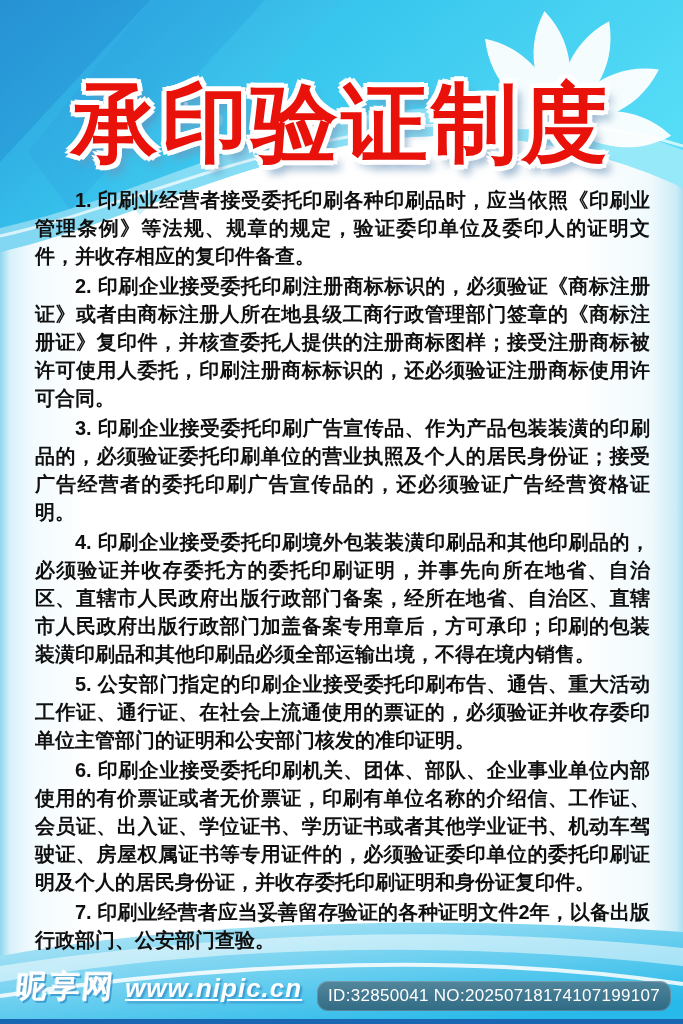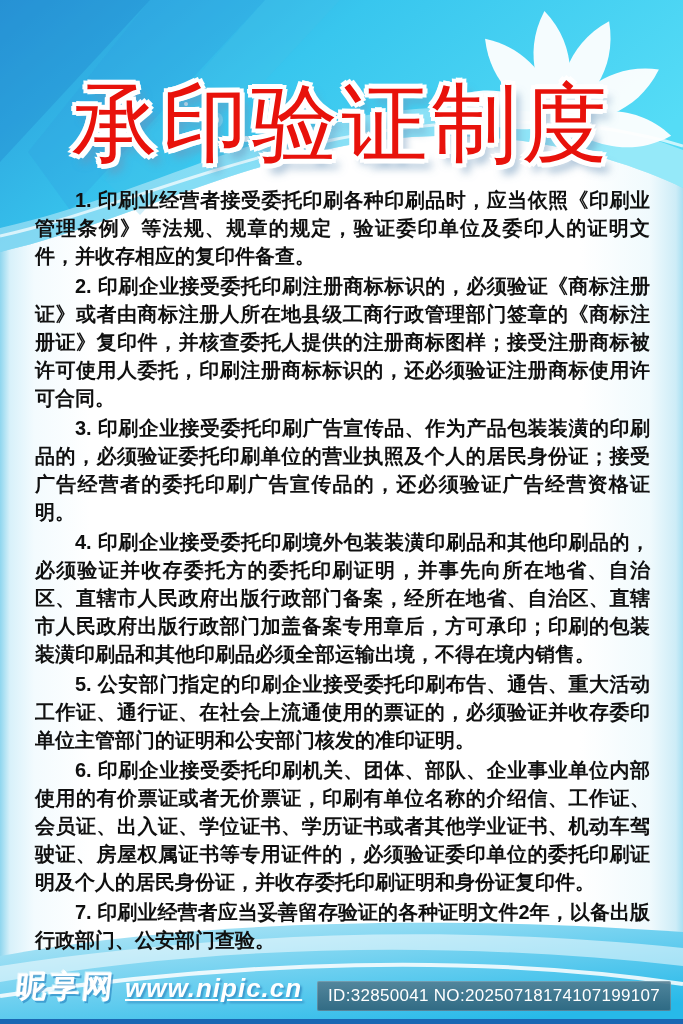--- a/index.html
+++ b/index.html
@@ -9,21 +9,21 @@
     background:
       linear-gradient(90deg,#8fd6ee 0px,#d8f1fa 10px,#f3fbfe 34px,#ffffff 90px,#ffffff 580px,#f0fafd 650px,#cdecf7 676px,#a8e0f2 683px),
       #ffffff;
   }
   
   .top-art{position:absolute;top:0;left:0;z-index:1;display:block;}
   
   .title{
     position:absolute;top:76px;left:0;width:100%;z-index:3;
     text-align:center;
-    font-size:86px;font-weight:400;letter-spacing:4px;
+    font-size:86px;font-weight:700;letter-spacing:4px;
     color:#e8120b;line-height:1.1;white-space:nowrap;
     text-shadow:
       -4px -4px 0 #fff, 4px -4px 0 #fff, -4px 4px 0 #fff, 4px 4px 0 #fff,
       -5px 0 0 #fff, 5px 0 0 #fff, 0 -5px 0 #fff, 0 5px 0 #fff,
       7px 9px 8px rgba(110,150,185,.75);
   }
   
   .body-text{
     position:absolute;top:186px;left:35px;right:33px;z-index:2;
     color:#101010;font-size:20px;font-weight:bold;
@@ -43,21 +43,21 @@
     transform:skewX(-6deg);display:inline-block;
   }
   .wm-url{
     font-size:26px;font-weight:bold;font-style:italic;letter-spacing:1px;
     text-shadow:2px 2px 2px rgba(30,110,175,.55);
     text-decoration:underline;
   }
   .id-box{
     position:absolute;right:12px;bottom:13px;z-index:4;
     background:linear-gradient(180deg,rgba(82,125,145,.88),rgba(47,95,118,.88));
-    border-radius:2px;padding:5px 11px;
+    border-radius:11px;padding:5px 11px;
     color:#ffffff;font-size:17px;letter-spacing:.3px;white-space:nowrap;
     box-shadow:0 0 0 1px rgba(255,255,255,.18) inset;
   }
 </style>
 </head>
 <body>
 
 <div class="poster">
 
   <svg class="top-art" width="683" height="300" viewBox="0 0 683 300" aria-hidden="true">

